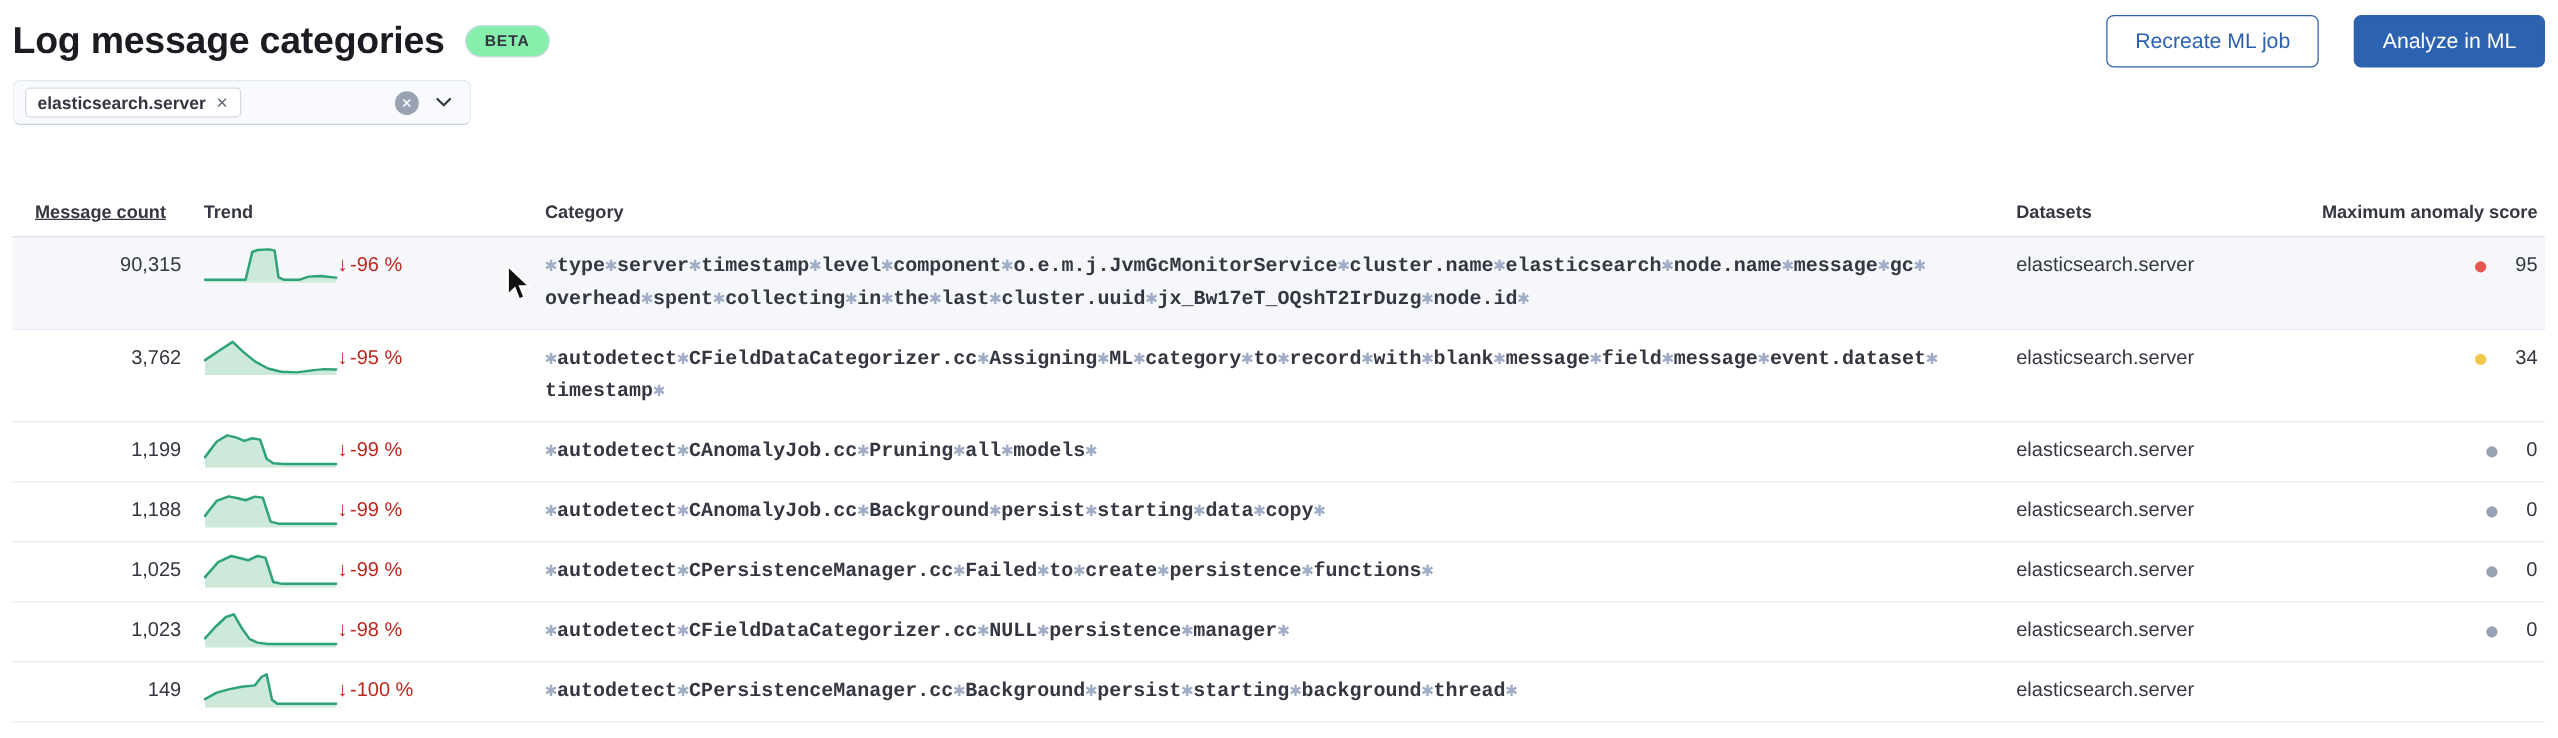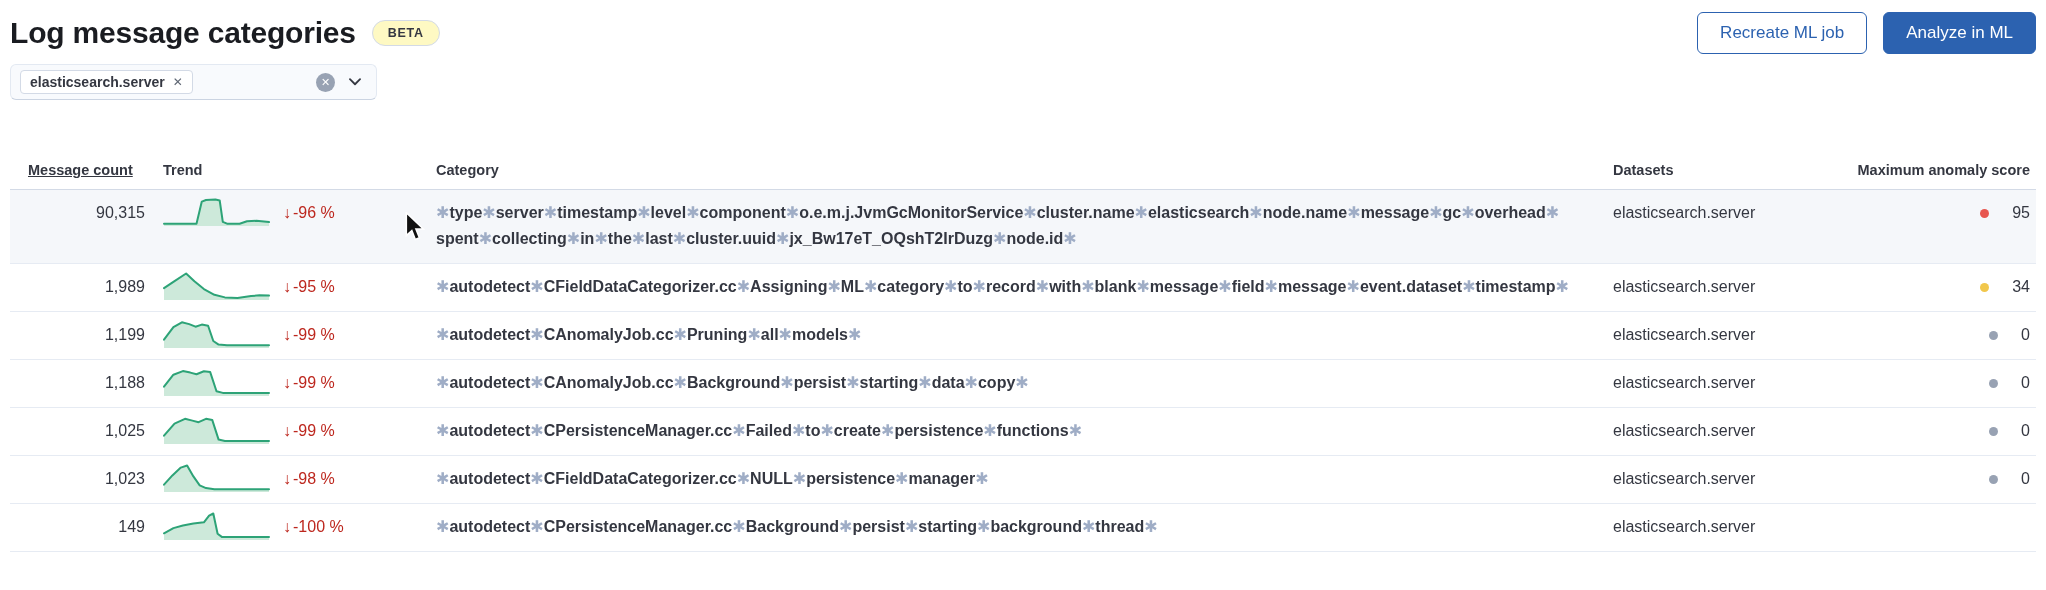--- a/index.html
+++ b/index.html
@@ -4,22 +4,22 @@
 <style>
   * { margin:0; padding:0; box-sizing:border-box; }
   html,body { width:2046px; height:590px; background:#fff; overflow:hidden;
     font-family:"Liberation Sans", sans-serif; color:#343741; }
   .page { position:relative; width:2046px; height:590px; }
 
   
   .title-row { position:absolute; left:10px; top:12px; right:10px; display:flex; align-items:center; }
   h1.title { font-size:30px; font-weight:700; color:#1a1c21; letter-spacing:-0.2px; }
   .beta { margin-left:16px; border:1px solid #d3dae6; border-radius:999px; padding:5px 15px;
-    font-size:12.5px; font-weight:700; letter-spacing:0.7px; color:#343741; background:#fef9c3; }
-  .actions { margin-left:auto; display:flex; gap:16px; }
+    font-size:12.5px; font-weight:700; letter-spacing:0.7px; color:#343741; background:#86efac; }
+  .actions { margin-left:auto; display:flex; gap:28px; }
   .btn { height:42px; padding:0 22px; border-radius:6px; font-size:17px; font-weight:500;
     font-family:"Liberation Sans", sans-serif; cursor:pointer; }
   .btn.outline { background:#fff; border:1px solid #2c62b0; color:#2c62b0; }
   .btn.fill { background:#2c62b0; border:1px solid #2c62b0; color:#fff;text-align:right; }
 
   
   .combo { position:absolute; left:10px; top:64px; width:367px; height:36px;
     background:#f8fafd; border:1px solid #e3e9f2; border-bottom:1px solid #cbd4e2;
     border-radius:6px; display:flex; align-items:center; padding:0 12px 0 9px; }
   .pill { display:inline-flex; align-items:center; background:#fff; border:1px solid #d3dae6;
@@ -38,26 +38,26 @@
   .th.h-count { padding-left:18px;text-decoration:underline; }
   .th.h-trend { padding-left:11px; }
   .th.h-cat { padding-left:8px; }
   .th.h-ds { padding-left:9px; }
   .th.h-score { text-align:right; padding-right:6px; }
 
   .tr { border-bottom:1px solid #e6ebf3; padding:10px 0 11px 0; align-items:start; }
   .tr.hovered { background:#f5f7fa; }
   .td { font-size:16px; line-height:26px; }
   .c-count { text-align:right; padding-right:7px; color:#343741; }
-  .c-trend { padding-left:11px; display:flex; align-items:center; gap:13px; height:26px; }
+  .c-trend { padding-left:11px; display:flex; align-items:center; height:26px; }
   .spark { display:block; margin-top:-2px; }
   .pct { color:#bd271e; white-space:nowrap; }
   .pct .arrow { font-size:16px; margin-right:2px; }
   .c-cat { padding-left:8px; padding-right:20px;
-    font-family:Liberation Sans, sans-serif; font-weight:700; color:#343741; }
+    font-family:Liberation Mono, monospace; font-weight:700; color:#343741; }
   .c-cat .tok { display:inline-block; }
   .c-cat .sep { color:#9fadc6; font-weight:400; }
   .c-ds { padding-left:9px; }
   .c-score { display:flex; justify-content:flex-end; align-items:center; gap:23px; padding-right:6px;text-align:right; }
   .dot { width:9px; height:9px; border-radius:50%; display:inline-block; }
 
   
   .cursor { position:absolute; left:404px; top:212px; pointer-events:none; z-index:10; }
 </style>
 </head>
@@ -108,21 +108,21 @@
       <span class="pct"><span class="arrow">↓</span><span class="pct-val">-96 %</span></span>
     </div>
     <div class="td c-cat"><span class="sep">✱</span><span class="tok">type<span class="sep">✱</span></span><span class="tok">server<span class="sep">✱</span></span><span class="tok">timestamp<span class="sep">✱</span></span><span class="tok">level<span class="sep">✱</span></span><span class="tok">component<span class="sep">✱</span></span><span class="tok">o.e.m.j.JvmGcMonitorService<span class="sep">✱</span></span><span class="tok">cluster.name<span class="sep">✱</span></span><span class="tok">elasticsearch<span class="sep">✱</span></span><span class="tok">node.name<span class="sep">✱</span></span><span class="tok">message<span class="sep">✱</span></span><span class="tok">gc<span class="sep">✱</span></span><span class="tok">overhead<span class="sep">✱</span></span><span class="tok">spent<span class="sep">✱</span></span><span class="tok">collecting<span class="sep">✱</span></span><span class="tok">in<span class="sep">✱</span></span><span class="tok">the<span class="sep">✱</span></span><span class="tok">last<span class="sep">✱</span></span><span class="tok">cluster.uuid<span class="sep">✱</span></span><span class="tok">jx_Bw17eT_OQshT2IrDuzg<span class="sep">✱</span></span><span class="tok">node.id<span class="sep">✱</span></span></div>
     <div class="td c-ds">elasticsearch.server</div>
     <div class="td c-score">
       <span class="dot" style="background: rgb(231, 86, 79);"></span>
       <span class="score-val">95</span>
     </div>
   </div>
         <div class="tr">
-    <div class="td c-count">1,989</div>
+    <div class="td c-count">3,762</div>
     <div class="td c-trend">
       <svg class="spark" width="107" height="30">
               <polygon points="1.0,17.1 10.4,10.8 23.1,2.5 31.4,10.3 40.9,18.1 51.4,23.8 61.9,26.4 74.5,26.9 88.1,25.1 96.5,24.3 106.0,24.6 106.0,29 1,29" fill="#cde9da"></polygon>
               <polyline points="1.0,17.1 10.4,10.8 23.1,2.5 31.4,10.3 40.9,18.1 51.4,23.8 61.9,26.4 74.5,26.9 88.1,25.1 96.5,24.3 106.0,24.6" fill="none" stroke="#2da377" stroke-width="2" stroke-linejoin="round" stroke-linecap="round"></polyline>
             </svg>
       <span class="pct"><span class="arrow">↓</span><span class="pct-val">-95 %</span></span>
     </div>
     <div class="td c-cat"><span class="sep">✱</span><span class="tok">autodetect<span class="sep">✱</span></span><span class="tok">CFieldDataCategorizer.cc<span class="sep">✱</span></span><span class="tok">Assigning<span class="sep">✱</span></span><span class="tok">ML<span class="sep">✱</span></span><span class="tok">category<span class="sep">✱</span></span><span class="tok">to<span class="sep">✱</span></span><span class="tok">record<span class="sep">✱</span></span><span class="tok">with<span class="sep">✱</span></span><span class="tok">blank<span class="sep">✱</span></span><span class="tok">message<span class="sep">✱</span></span><span class="tok">field<span class="sep">✱</span></span><span class="tok">message<span class="sep">✱</span></span><span class="tok">event.dataset<span class="sep">✱</span></span><span class="tok">timestamp<span class="sep">✱</span></span></div>
     <div class="td c-ds">elasticsearch.server</div>
     <div class="td c-score">

